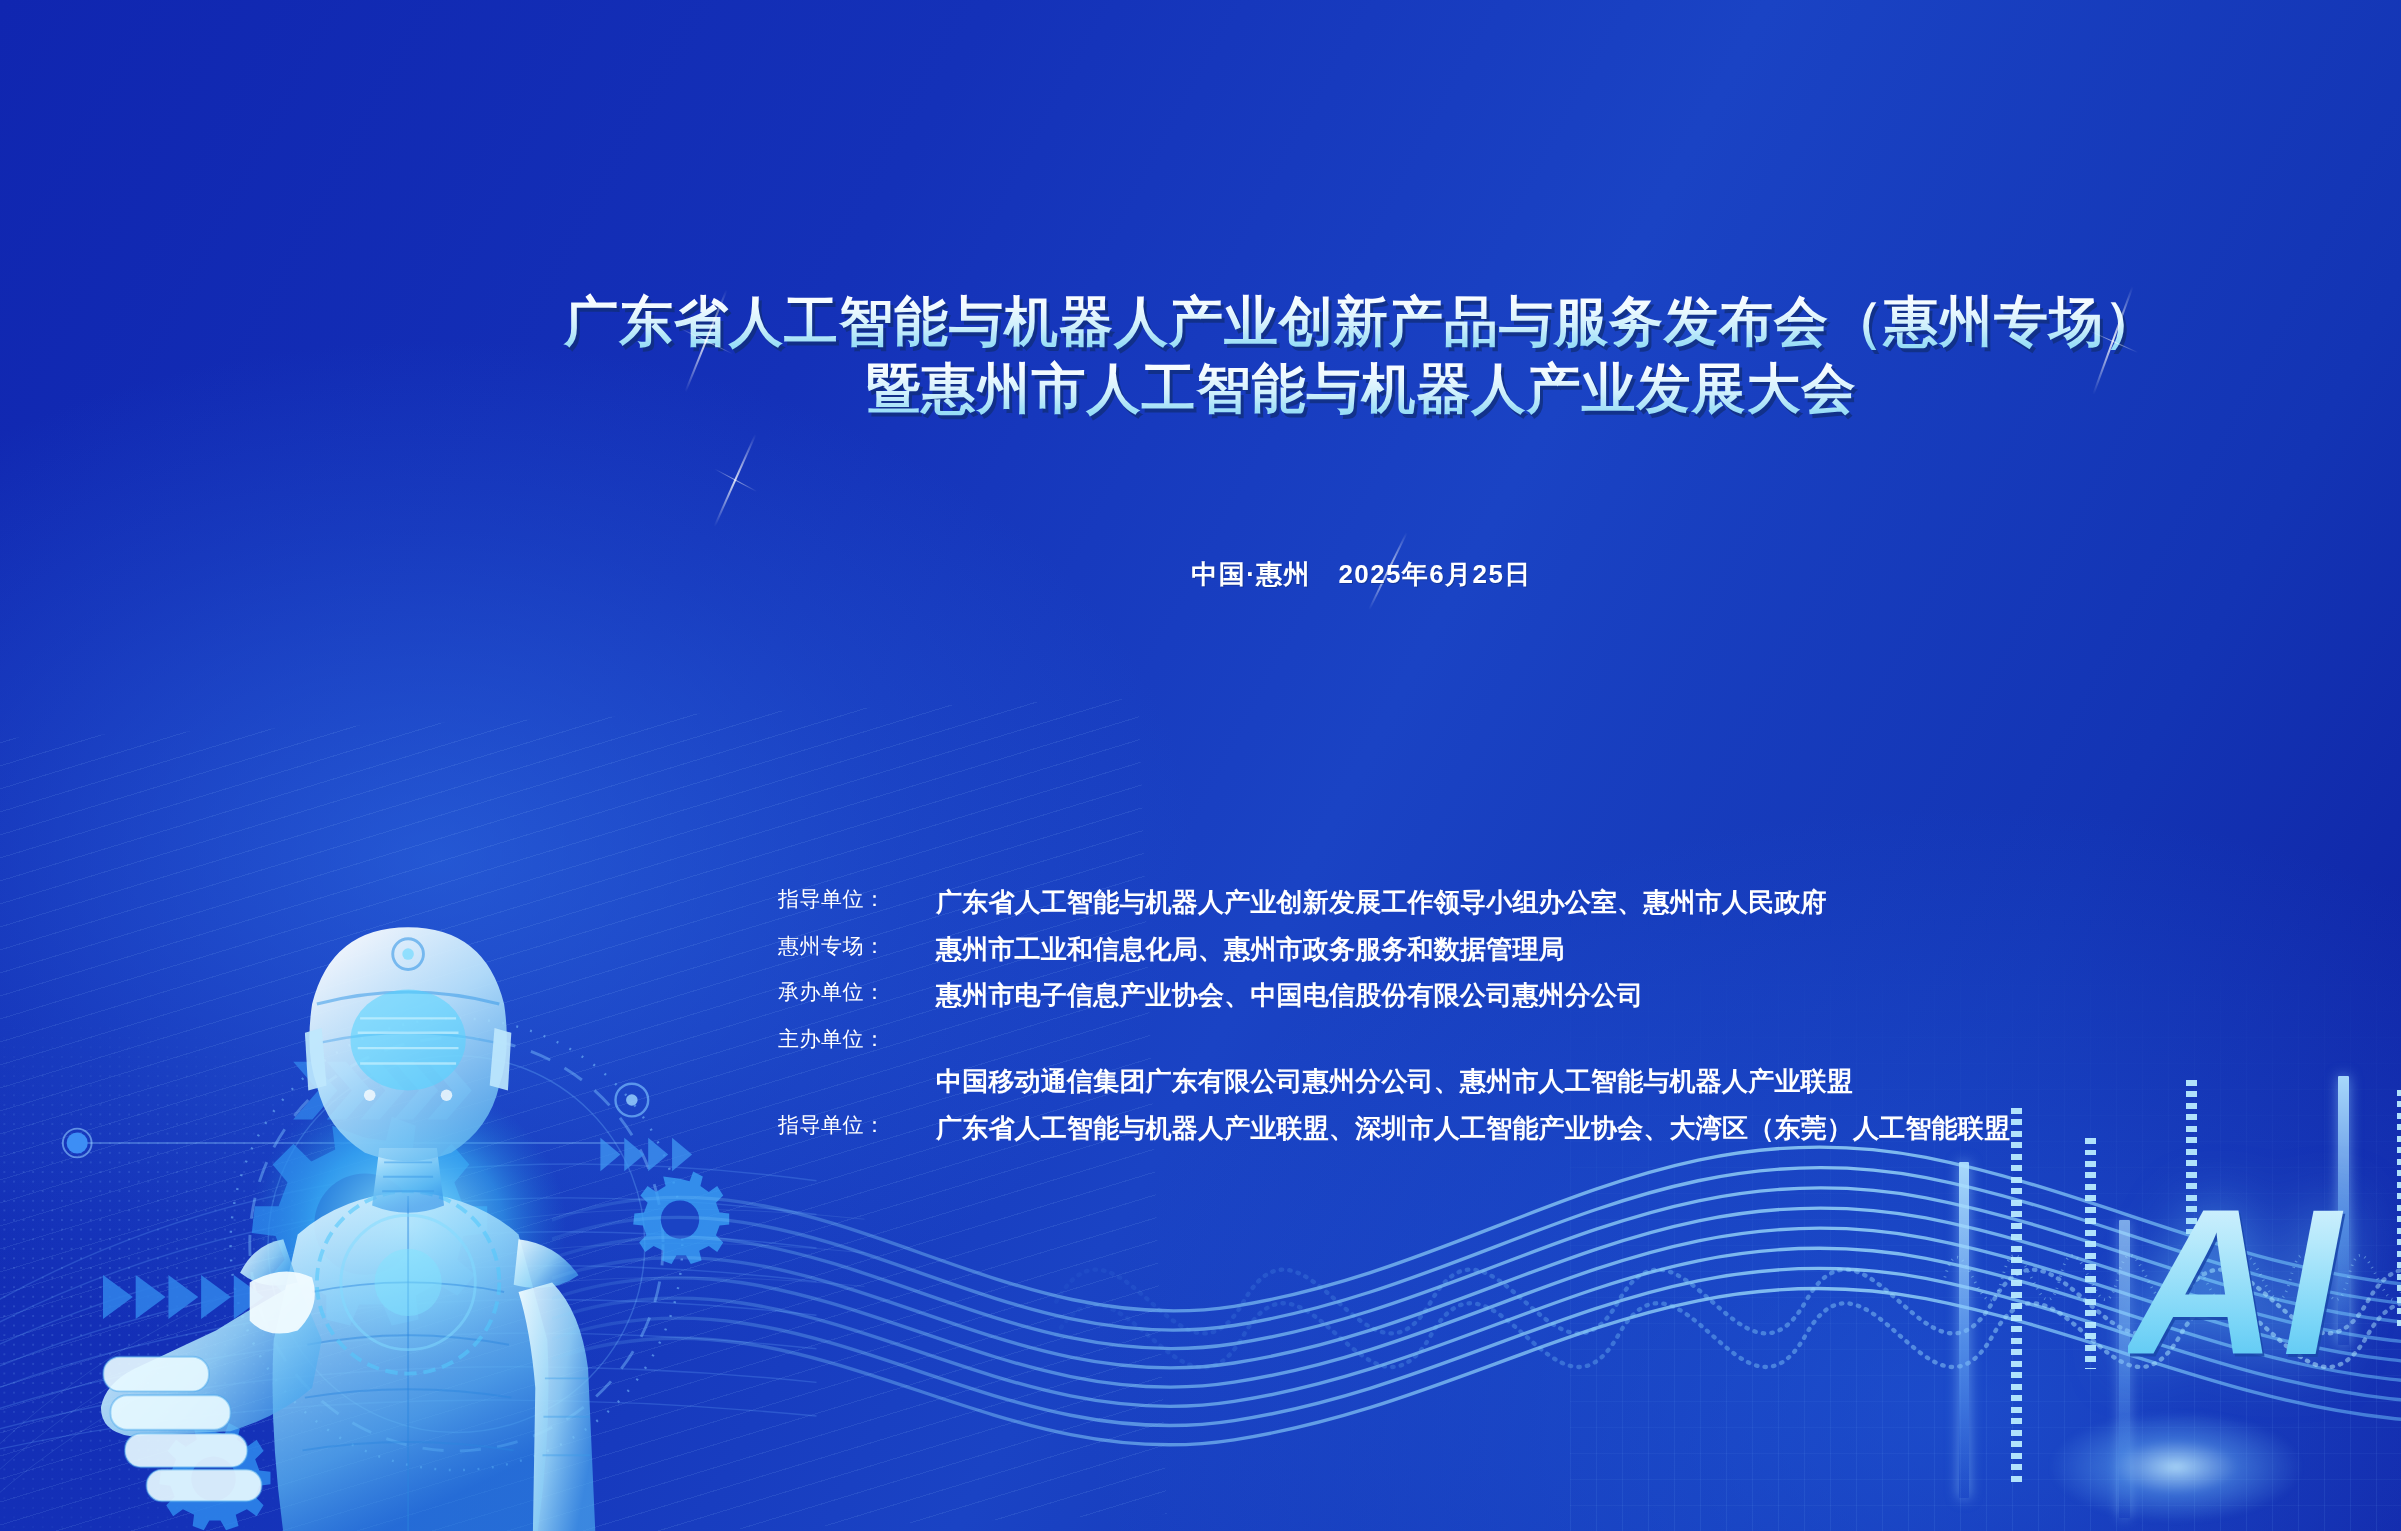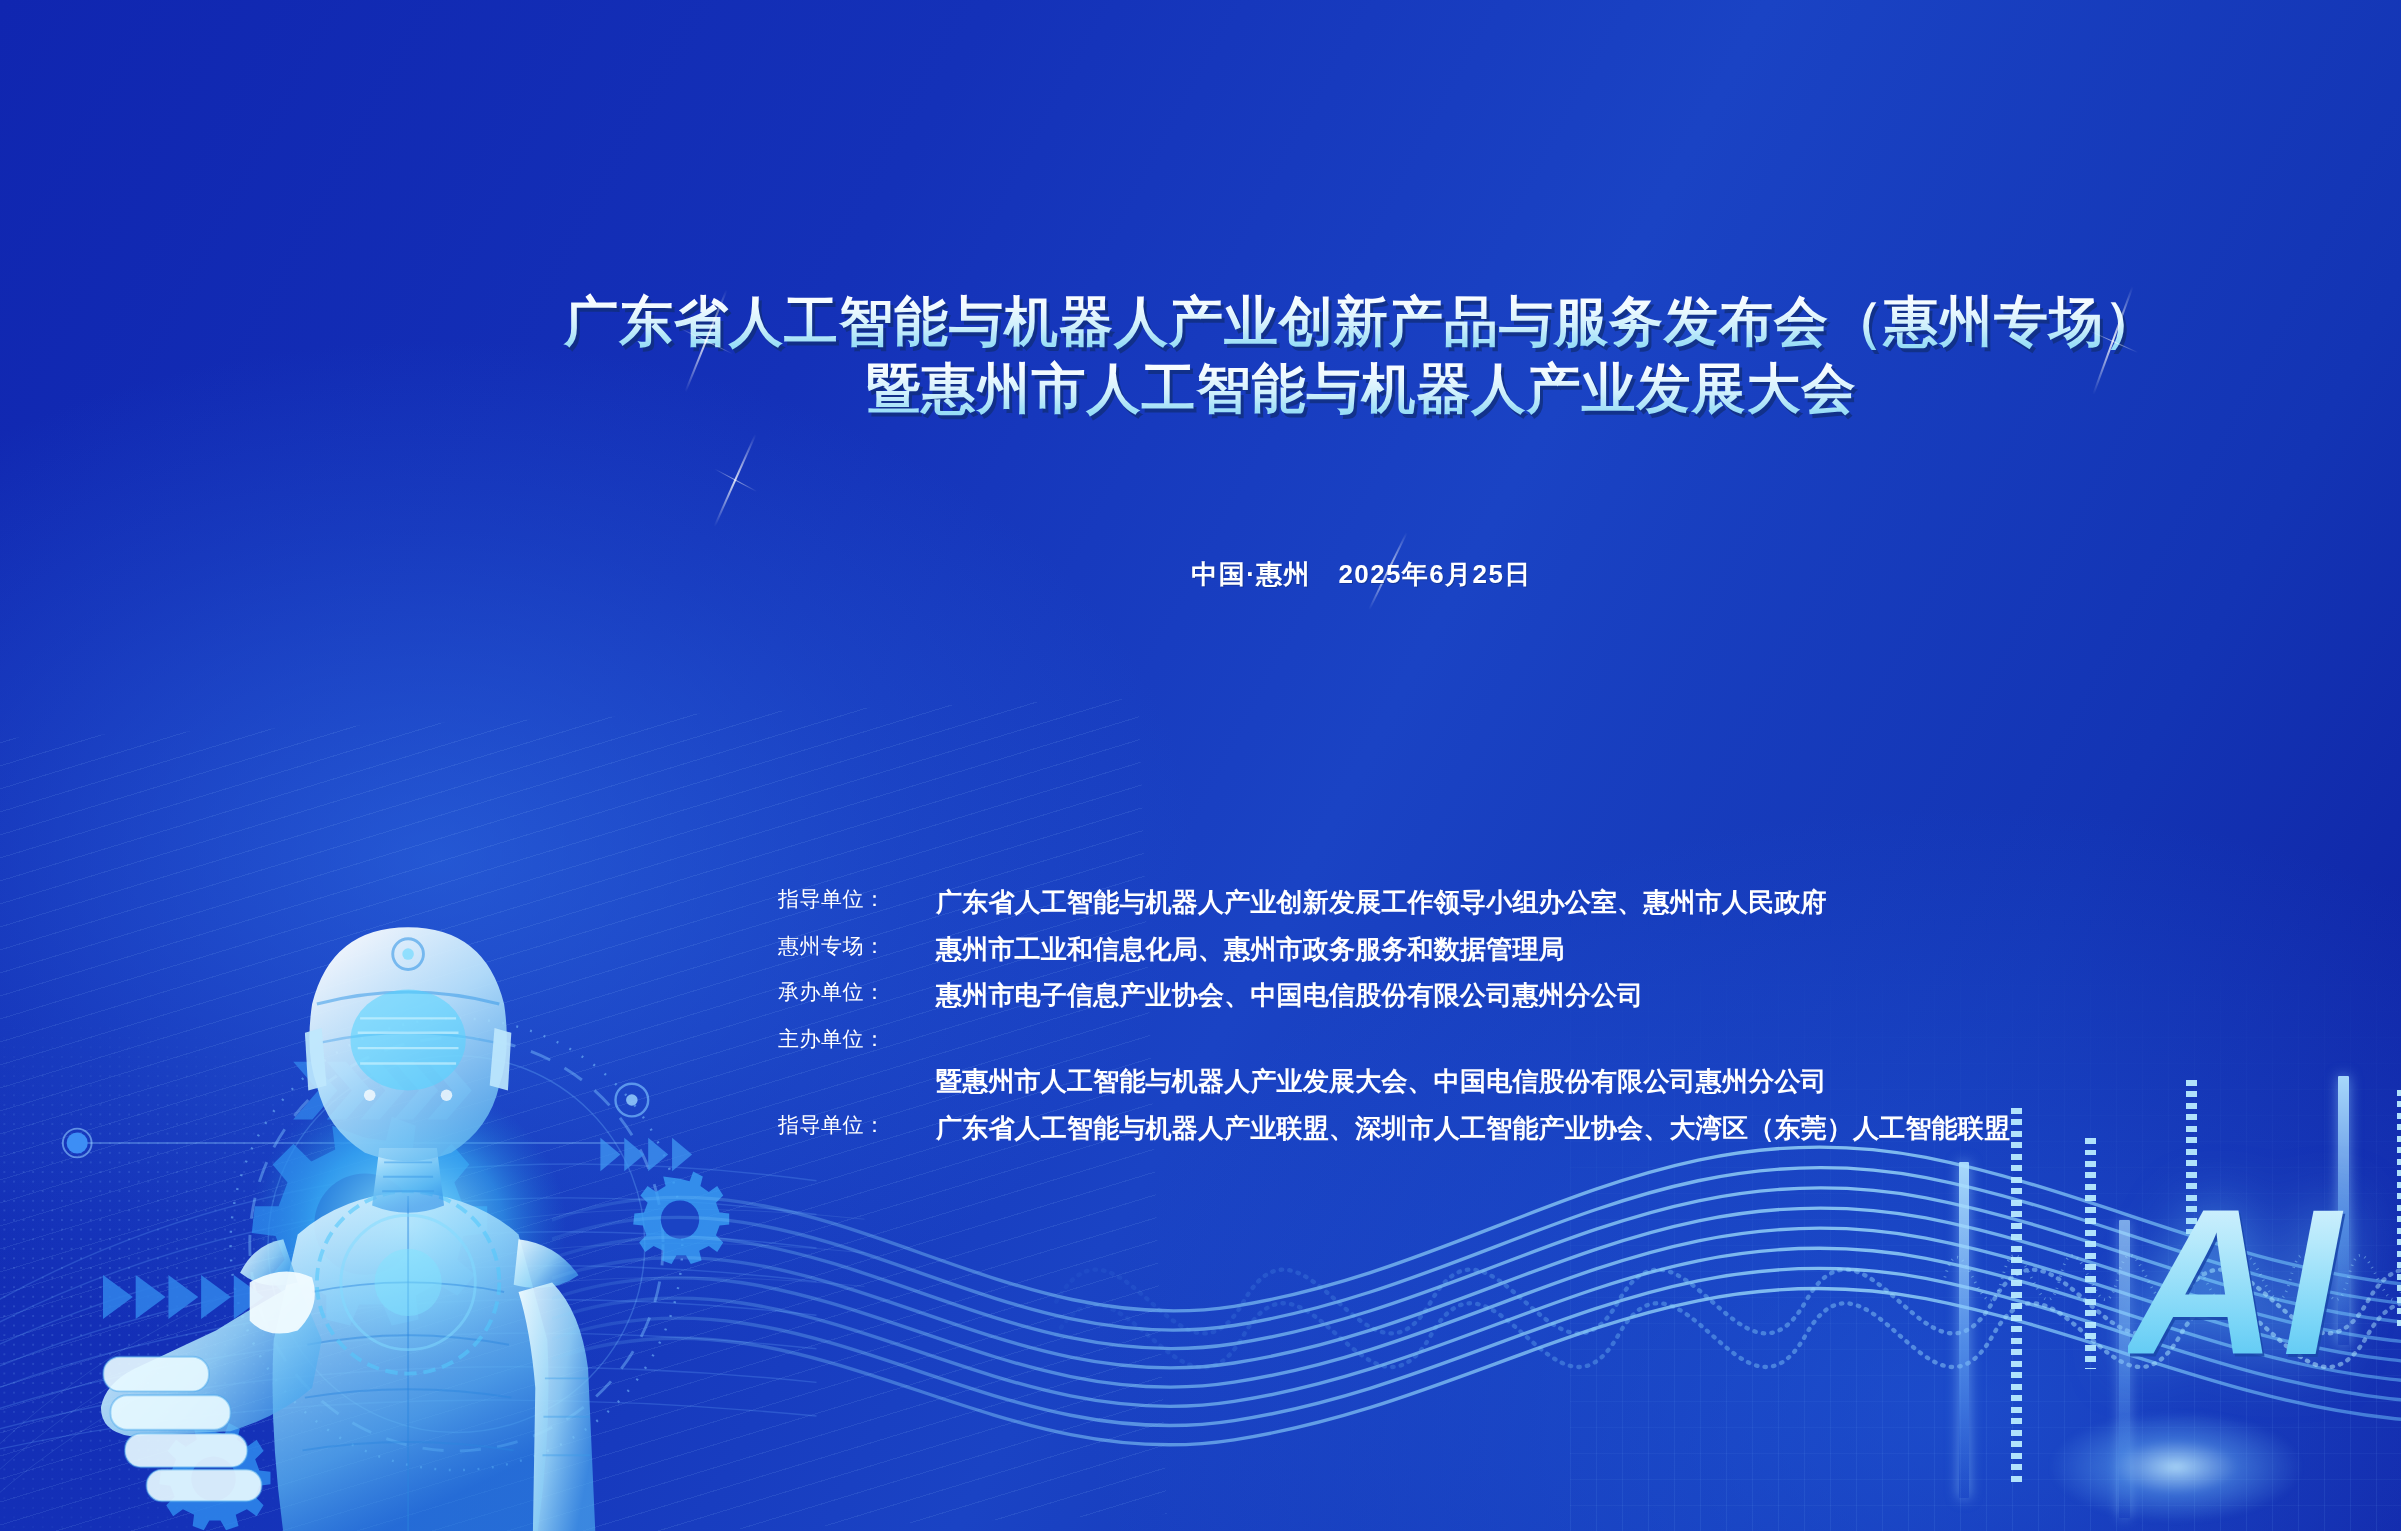--- a/index.html
+++ b/index.html
@@ -441,21 +441,21 @@
       <div class="org-label">承办单位：</div>
       <div class="org-val">惠州市电子信息产业协会、中国电信股份有限公司惠州分公司</div>
     </div>
 
     <div class="org-row">
       <div class="org-label">主办单位：</div>
     </div>
 
     <div class="org-row cont">
       <div class="org-label">协办单位：</div>
-      <div class="org-val">暨惠州市人工智能与机器人产业发展大会、中国电信股份有限公司惠州分公司</div>
+      <div class="org-val">中国移动通信集团广东有限公司惠州分公司、惠州市人工智能与机器人产业联盟</div>
     </div>
 
     <div class="org-row">
       <div class="org-label">指导单位：</div>
       <div class="org-val">广东省人工智能与机器人产业联盟、深圳市人工智能产业协会、大湾区（东莞）人工智能联盟</div>
     </div>
 
   </div>
 
 </div>

